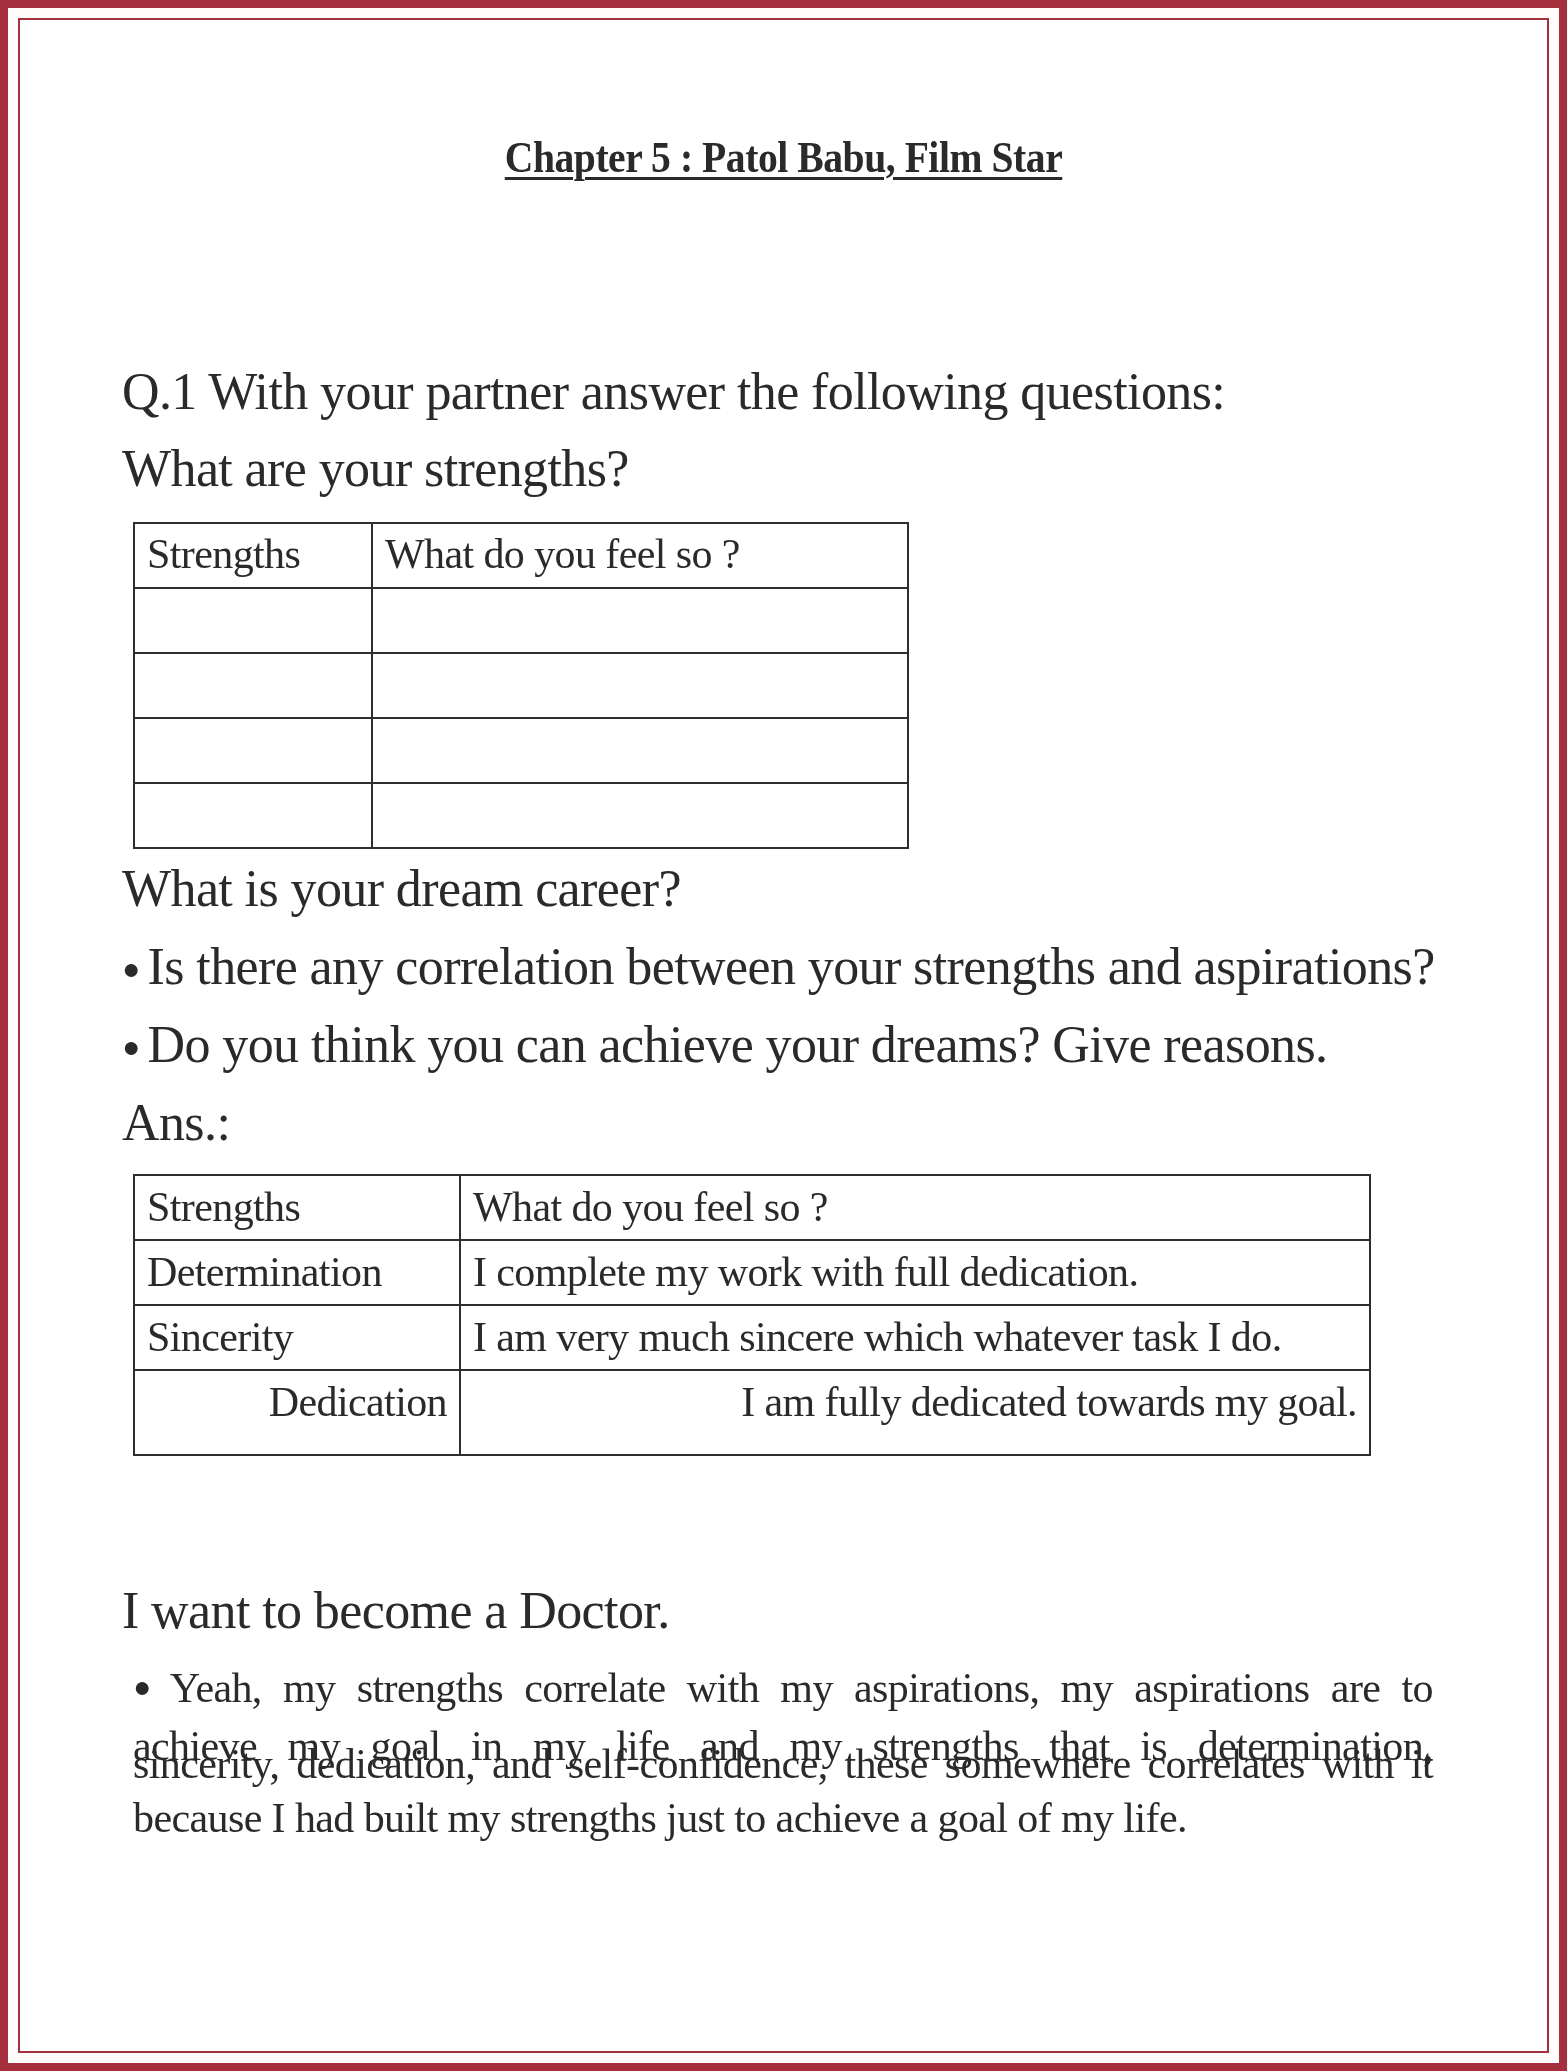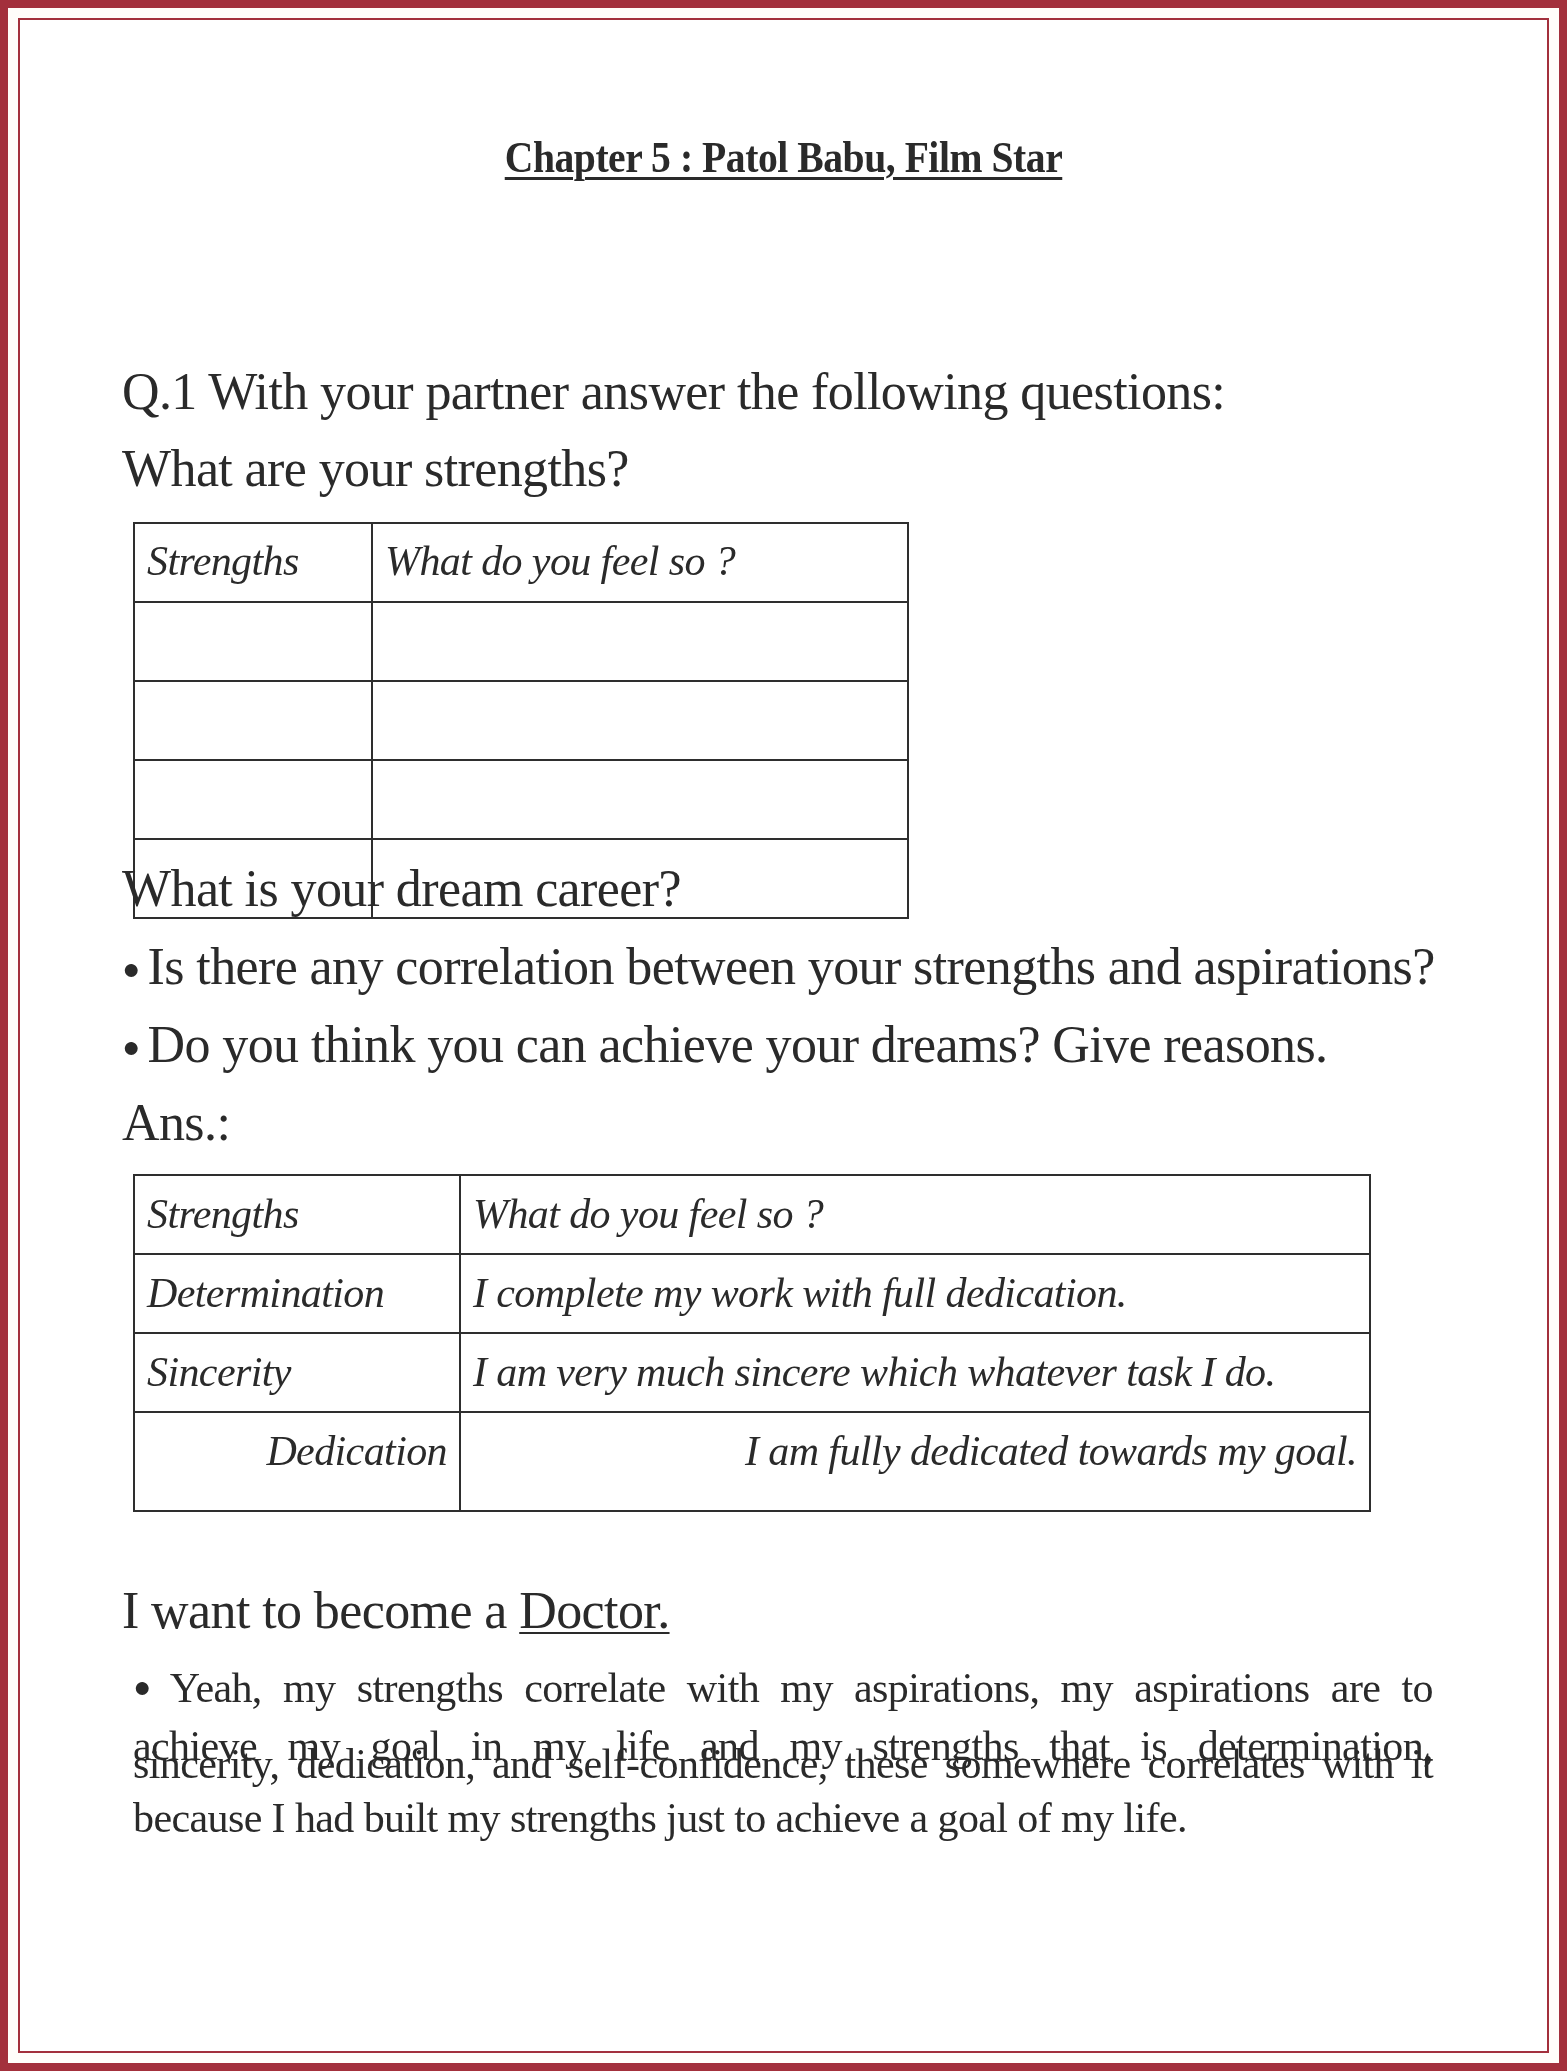--- a/index.html
+++ b/index.html
@@ -34,29 +34,28 @@
     }
     .para {
       position: absolute; left: 133px; width: 1300px;
       font-size: 42px; line-height: 54px;
       text-align: justify; text-align-last: left;
       letter-spacing: -0.6px;
       font-family: Liberation Serif, serif;
     }
     .para.justify-last { text-align-last: justify; }
     .bullet::before { content: "\25CF"; font-size: 30px; margin-right: 8px; position: relative; top: -5px; }
-    .u { text-decoration: underline; text-decoration-thickness: 2px; text-underline-offset: 4px; }
+    .u { text-decoration-thickness: 2px; text-underline-offset: 4px; }
     table {
       position: absolute; border-collapse: collapse;
       font-size: 42px; letter-spacing: -0.6px;
     }
     td {
-      border: 2px solid #2e2e2e; padding: 14px 12px; vertical-align: top;
+      border: 2px solid #2e2e2e; padding: 7px 12px; vertical-align: top;
       line-height: 50px;
-      font-style: italic;
     }
     #t1 { left: 133px; top: 522px; width: 776px; }
     #t1 td { height: 49px; line-height: 46px; }
     #t1 td.c1 { width: 212px; }
     #t2 { left: 133px; top: 1174px; width: 1238px; }
     #t2 td.c1 { width: 300px; white-space: nowrap; }
     #t2 td { line-height: 48px; }
     #t2 tr.r0 td, #t2 tr.r1 td, #t2 tr.r2 td { height: 49px; }
     #t2 tr.r3 td { height: 69px; text-align: right; }
     #t2 tr.r4 td { height: 101px; padding-top: 3px; }

